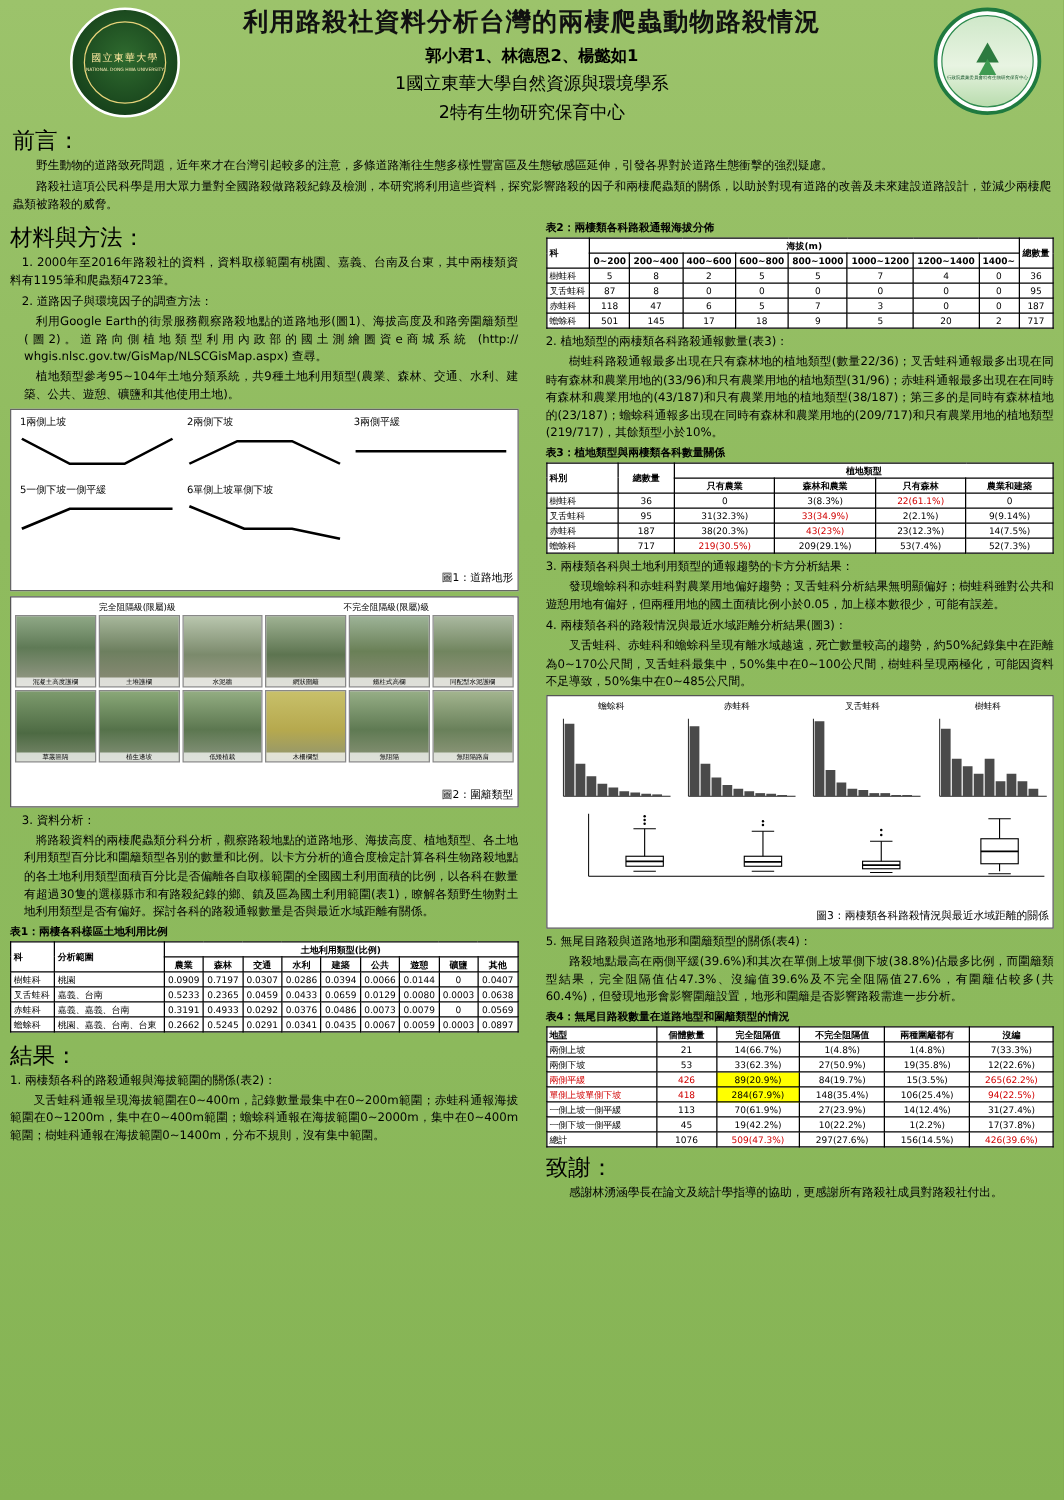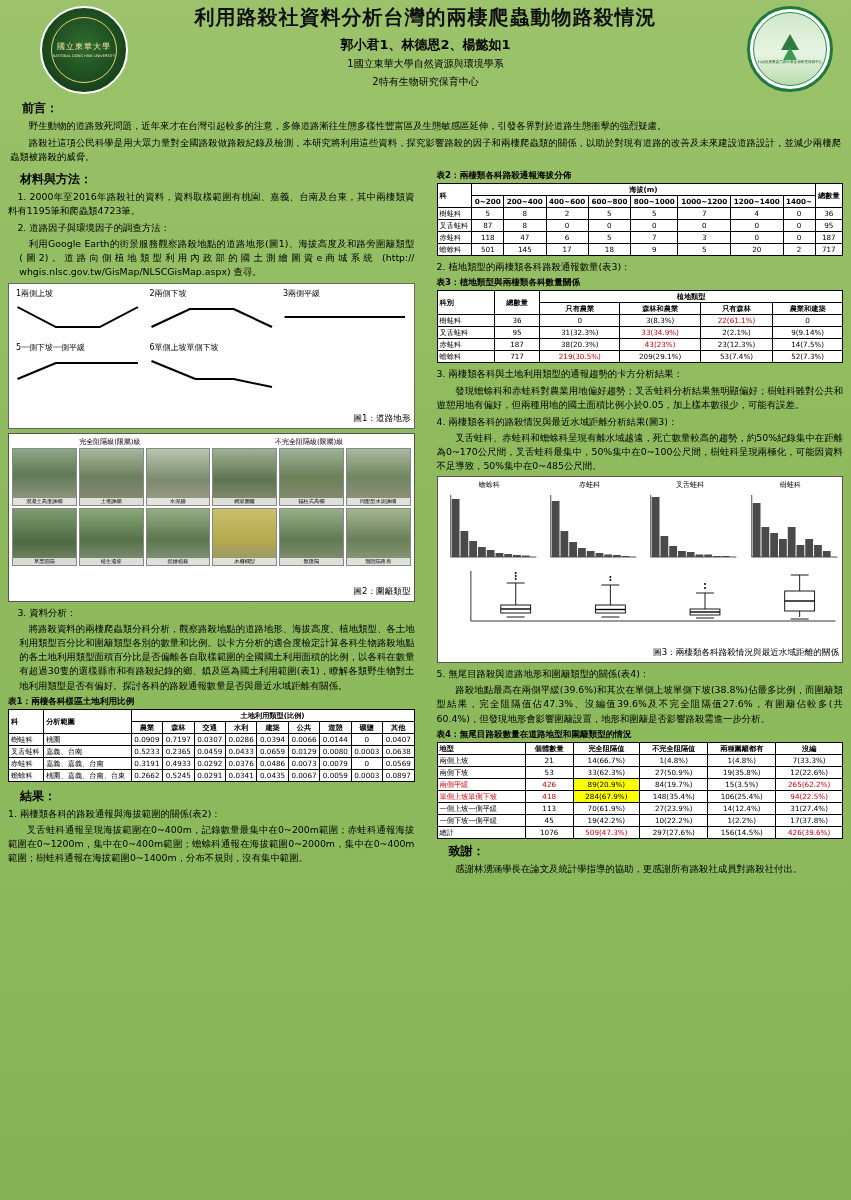--- a/index.html
+++ b/index.html
@@ -13,21 +13,21 @@
   .poster{
     position:absolute;inset:0;
     background:linear-gradient(180deg,#9cc36b 0%,#8fbb5e 35%,#8cb95c 70%,#85b353 100%);
     padding:0;
   }
   
   .header{
     position:relative;height:96px;
   }
   .logo-left{
-    position:absolute;left:40px;top:6px;width:84px;height:84px;border-radius:50%;
+    position:absolute;left:56px;top:6px;width:84px;height:84px;border-radius:50%;
     background:radial-gradient(circle at 50% 45%,#2f6b2f 0%,#18441c 70%,#0d2f12 100%);
     border:2px solid #ffffff;
     display:flex;align-items:center;justify-content:center;
     color:#ffe36a;font-size:7px;text-align:center;line-height:1.15;
   }
   .logo-left .inner{
     width:64px;height:64px;border-radius:50%;border:1px solid #e7d37a;
     display:flex;flex-direction:column;align-items:center;justify-content:center;
   }
   .logo-left .cn{font-size:8px;letter-spacing:1px;color:#ffe9a0;}
@@ -54,26 +54,26 @@
     border-bottom:13px solid #3e9a51;
   }
   .title-block{
     text-align:center;padding-top:4px;
   }
   .title-main{
     font-size:20px;font-weight:bold;letter-spacing:1px;color:#111;
     font-family:"DejaVu Sans","Liberation Sans",sans-serif;
   }
   .authors{font-size:13px;font-weight:bold;margin-top:5px;}
-  .affil{font-size:10px;margin-top:3px;line-height:1.45;}
+  .affil{font-size:14px;margin-top:3px;line-height:1.45;}
   
   .cols{display:flex;gap:22px;padding:0 8px;}
   .col{width:413px;}
   .sec-title{
-    font-size:12px;font-weight:bold;margin:4px 0 2px 12px;
+    font-size:18px;font-weight:normal;margin:4px 0 2px 0;
   }
   p.body{
     font-size:9.4px;line-height:1.5;margin:0 0 3px 0;text-align:justify;
     text-indent:2em;
   }
   .list-item{
     font-size:9.4px;line-height:1.5;margin:0 0 2px 0;text-align:justify;
     text-indent:1em;
   }
   .sub{margin-left:1.2em;text-indent:1em;}
@@ -145,20 +145,21 @@
     <p class="body">路殺社這項公民科學是用大眾力量對全國路殺做路殺紀錄及檢測，本研究將利用這些資料，探究影響路殺的因子和兩棲爬蟲類的關係，以助於對現有道路的改善及未來建設道路設計，並減少兩棲爬蟲類被路殺的威脅。</p>
   </div>
 
   <div class="cols">
 
     <div class="col">
       <div class="sec-title">材料與方法：</div>
       <div class="list-item">1. 2000年至2016年路殺社的資料，資料取樣範圍有桃園、嘉義、台南及台東，其中兩棲類資料有1195筆和爬蟲類4723筆。</div>
       <div class="list-item">2. 道路因子與環境因子的調查方法：</div>
       <div class="list-item sub">利用Google Earth的街景服務觀察路殺地點的道路地形(圖1)、海拔高度及和路旁圍籬類型(圖2)。道路向側植地類型利用內政部的國土測繪圖資e商城系統 (http:// whgis.nlsc.gov.tw/GisMap/NLSCGisMap.aspx) 查尋。</div>
+      <div class="list-item sub">植地類型參考95~104年土地分類系統，共9種土地利用類型(農業、森林、交通、水利、建築、公共、遊憩、礦鹽和其他使用土地)。</div>
 
       <div class="figbox">
         <div class="road-grid">
           <div class="road-cell">
             <div class="lbl">1兩側上坡</div>
             <svg class="road" viewBox="0 0 120 38" preserveAspectRatio="none">
               <polyline points="5,8 40,28 80,28 115,8" fill="none" stroke="#000" stroke-width="2"></polyline>
             </svg>
           </div>
           <div class="road-cell">
@@ -388,20 +389,21 @@
             <td>9</td>
             <td>5</td>
             <td>20</td>
             <td>2</td>
             <td>717</td>
           </tr>
         </tbody>
       </table>
 
       <div class="list-item" style="text-indent:0;margin-top:4px">2. 植地類型的兩棲類各科路殺通報數量(表3)：</div>
+      <p class="body">樹蛙科路殺通報最多出現在只有森林地的植地類型(數量22/36)；叉舌蛙科通報最多出現在同時有森林和農業用地的(33/96)和只有農業用地的植地類型(31/96)；赤蛙科通報最多出現在在同時有森林和農業用地的(43/187)和只有農業用地的植地類型(38/187)；第三多的是同時有森林植地的(23/187)；蟾蜍科通報多出現在同時有森林和農業用地的(209/717)和只有農業用地的植地類型(219/717)，其餘類型小於10%。</p>
 
       <div class="tcap">表3：植地類型與兩棲類各科數量關係</div>
       <table>
         <thead>
           <tr>
             <th rowspan="2" class="lft">科別</th>
             <th rowspan="2">總數量</th>
             <th colspan="4">植地類型</th>
           </tr>
           <tr>

